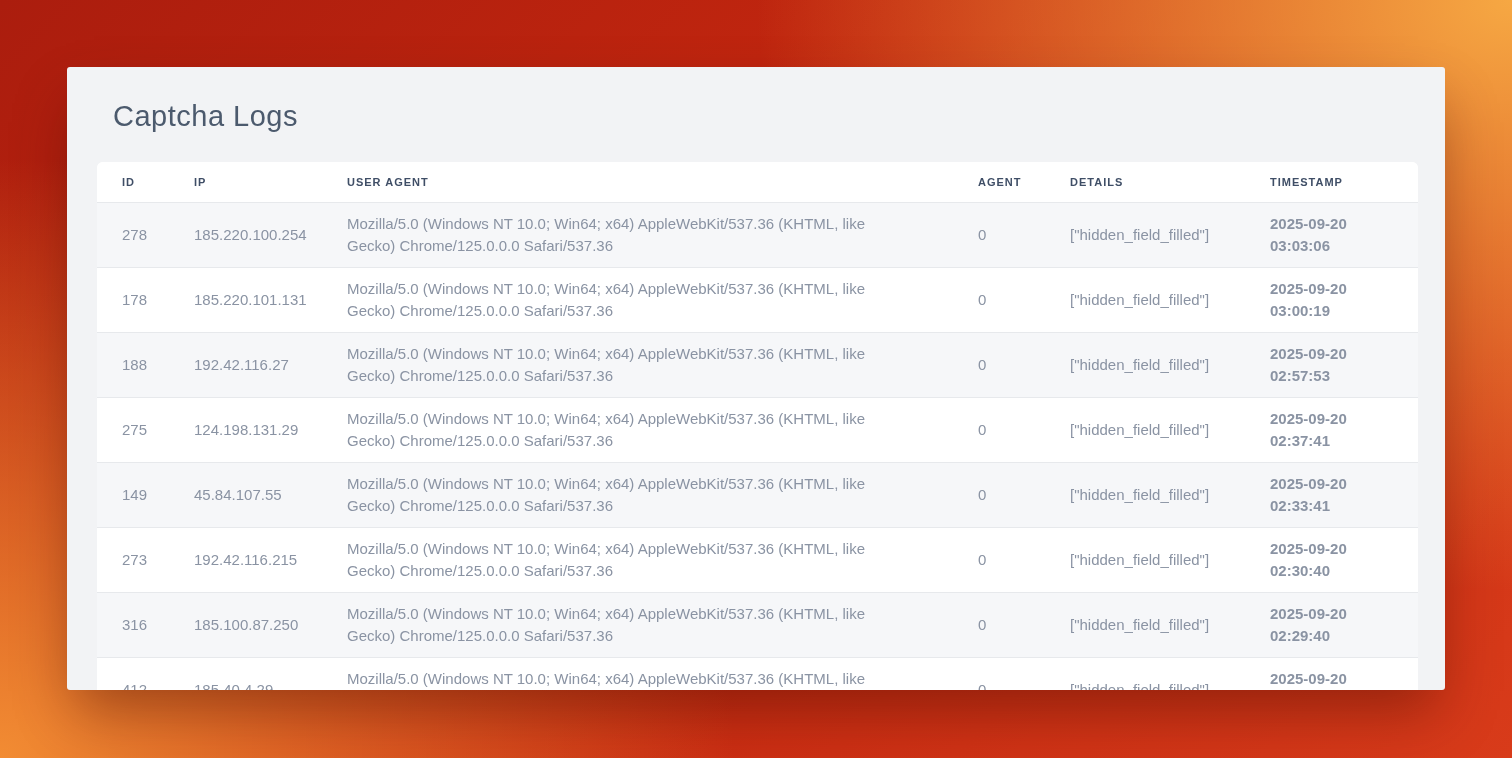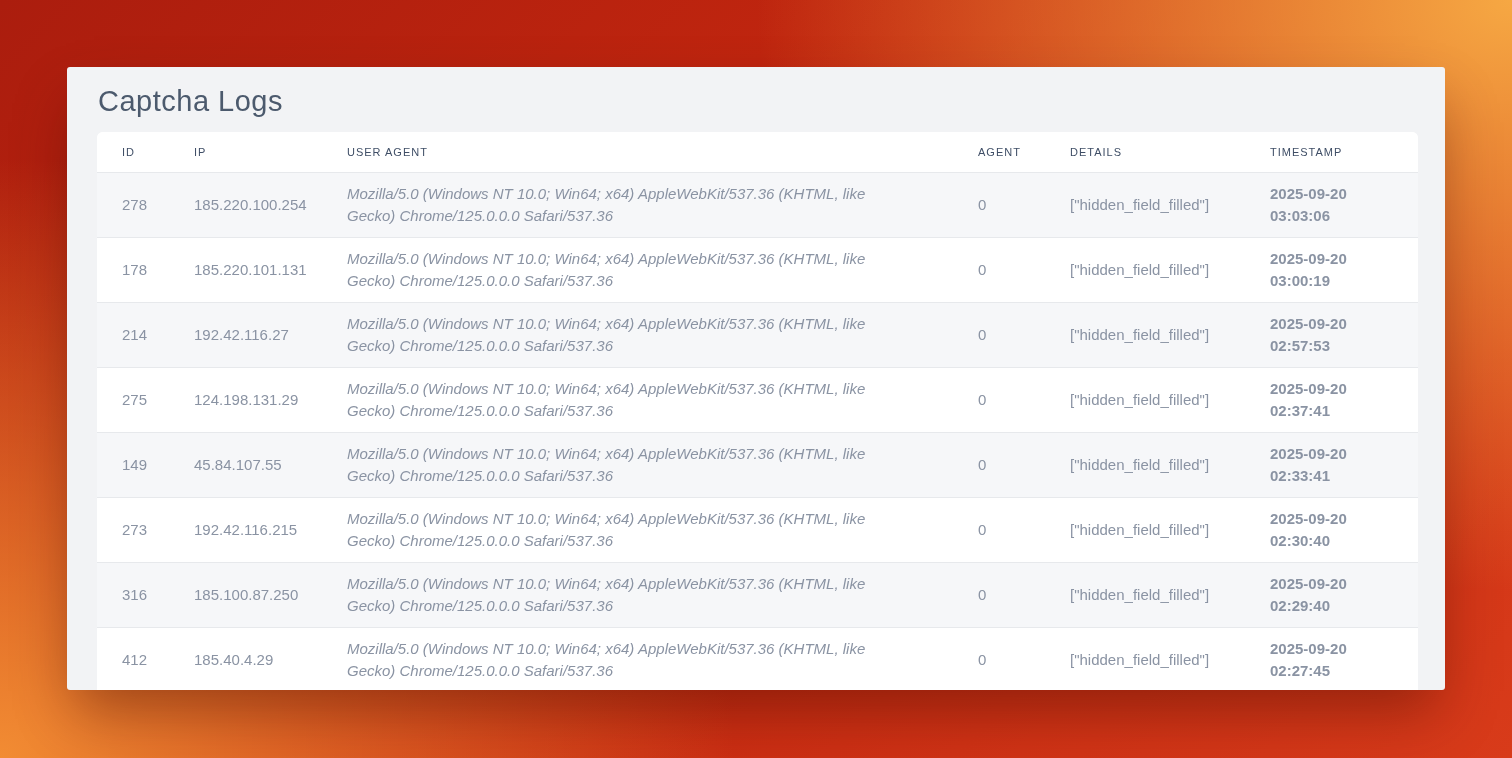--- a/index.html
+++ b/index.html
@@ -21,21 +21,21 @@
     top: 67px;
     width: 1378px;
     height: 623px;
     background: #f2f3f5;
     border-radius: 3px;
     box-shadow: 0 28px 55px -8px rgba(70, 12, 0, 0.45);
     overflow: hidden;
   }
 
   .page-title {
-    margin: 1px;
+    margin: 16px;
     padding: 16px 30px 13px 30px;
     font-size: 29px;
     line-height: 34px;
     font-weight: 500;
     letter-spacing: 0.5px;
     color: #4c5a6d;
   }
 
   .table-wrap {
     margin: 0 27px 0 30px;
@@ -50,42 +50,42 @@
     border-collapse: collapse;
     table-layout: fixed;
   }
 
   thead th {
     height: 40px;
     padding: 0 10px 0 25px;
     text-align: left;
     vertical-align: middle;
     font-size: 11px;
-    font-weight: 400;
+    font-weight: 700;
     letter-spacing: 1px;
     color: #3f4e66;
     background: #ffffff;
     white-space: nowrap;
   }
 
   tbody td {
     height: 65px;
     padding: 10px 10px 10px 25px;
     vertical-align: middle;
     font-size: 15px;
     line-height: 22px;
     color: #8a93a3;
     border-top: 1px solid #e7e9ec;
     word-wrap: break-word;
   }
 
   tbody tr:nth-child(odd) { background: #f6f7f9; }
   tbody tr:nth-child(even) { background: #ffffff; }
 
-  td.c-ua { padding-right: 42px; font-style: italic; }
+  td.c-ua { padding-right: 42px; }
   .ts-date, .ts-time { display: block; font-weight: bold; }
 </style>
 </head>
 <body>
 
 <div class="background">
   <div class="card">
     <h1 class="page-title">Captcha Logs</h1>
 
     <div class="table-wrap">
@@ -125,21 +125,21 @@
             <td class="c-ip">185.220.101.131</td>
             <td class="c-ua">Mozilla/5.0 (Windows NT 10.0; Win64; x64) AppleWebKit/537.36 (KHTML, like Gecko) Chrome/125.0.0.0 Safari/537.36</td>
             <td class="c-score">0</td>
             <td class="c-details">["hidden_field_filled"]</td>
             <td class="c-ts">
               <span class="ts-date">2025-09-20</span>
               <span class="ts-time">03:00:19</span>
             </td>
           </tr>
           <tr>
-            <td class="c-id">214</td>
+            <td class="c-id">188</td>
             <td class="c-ip">192.42.116.27</td>
             <td class="c-ua">Mozilla/5.0 (Windows NT 10.0; Win64; x64) AppleWebKit/537.36 (KHTML, like Gecko) Chrome/125.0.0.0 Safari/537.36</td>
             <td class="c-score">0</td>
             <td class="c-details">["hidden_field_filled"]</td>
             <td class="c-ts">
               <span class="ts-date">2025-09-20</span>
               <span class="ts-time">02:57:53</span>
             </td>
           </tr>
           <tr>

